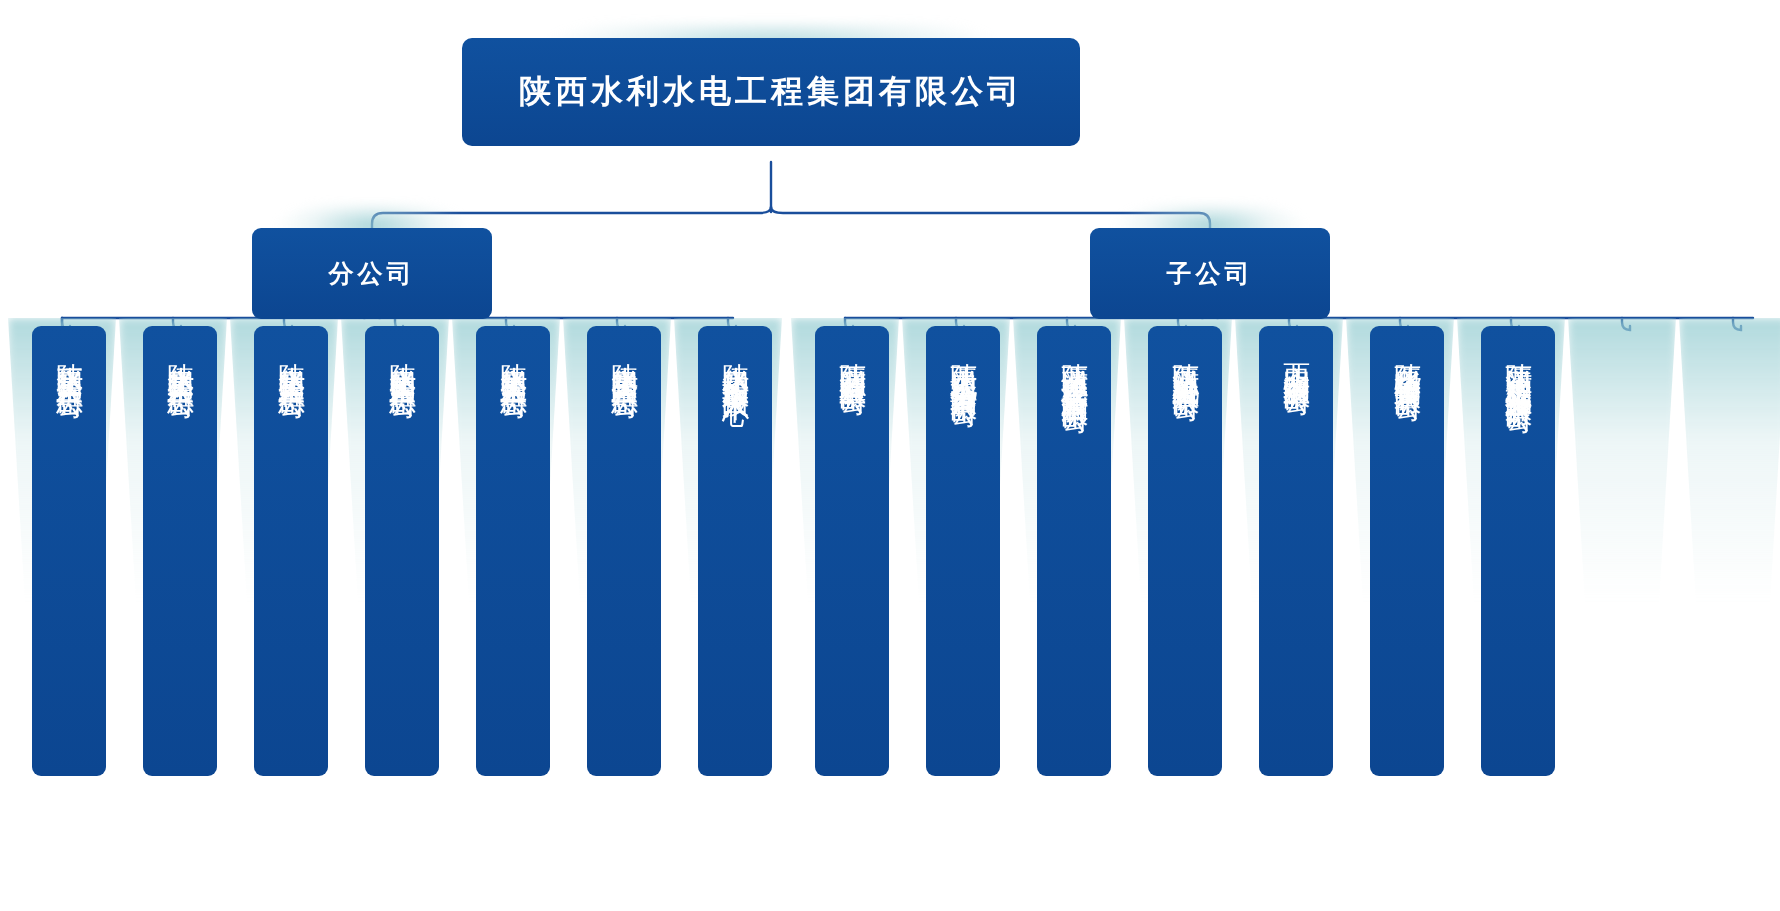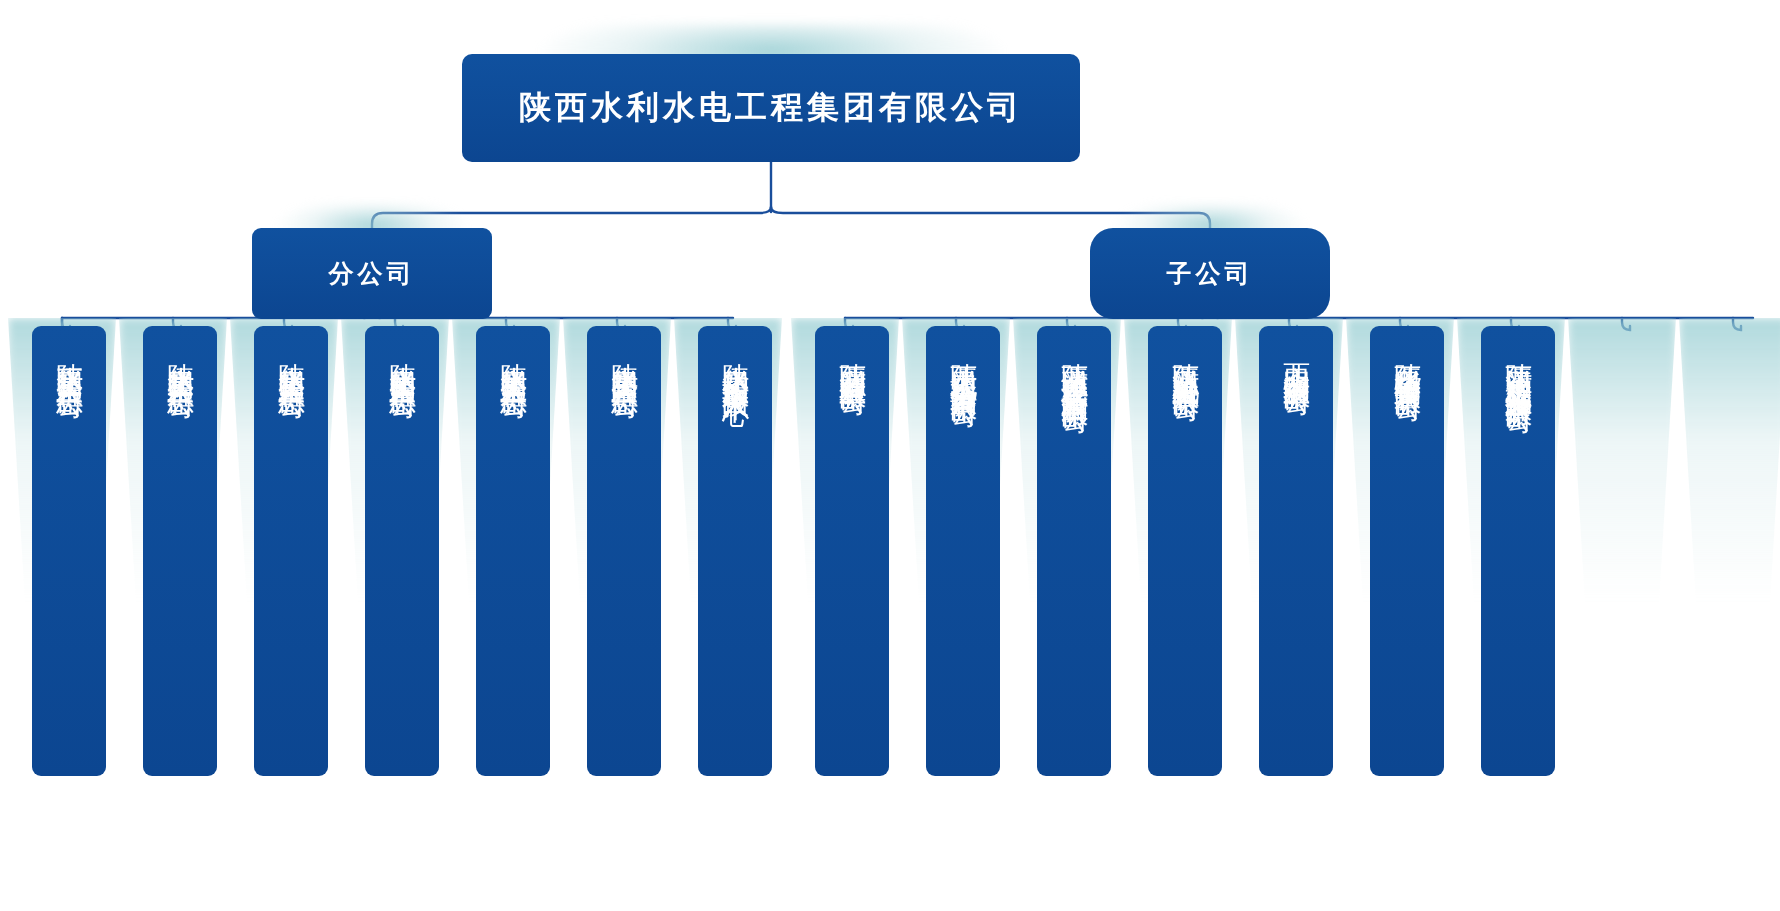--- a/index.html
+++ b/index.html
@@ -52,21 +52,21 @@
   
   .glow {
     position: absolute;
     z-index: 2;
     pointer-events: none;
   }
 
   
   #root-node {
     left: 462px;
-    top: 54px;
+    top: 38px;
     width: 618px;
     height: 108px;
     border-radius: 10px;
     font-size: 32px;
     font-weight: bold;
     letter-spacing: 4px;
   }
   #root-glow {
     left: 448px;
     top: 24px;
@@ -80,21 +80,21 @@
   
   .lvl2 {
     width: 240px;
     height: 91px;
     top: 228px;
     font-size: 25px;
     font-weight: bold;
     letter-spacing: 4px;
   }
   #branch-node { left: 252px; }
-  #subsidiary-node { left: 1090px; border-radius: 23px; }
+  #subsidiary-node { left: 1090px; }
 
   .lvl2-glow {
     top: 204px;
     width: 268px;
     height: 110px;
     background:
       radial-gradient(ellipse 130px 38px at 50% 20%, rgba(148,203,208,0.8) 0%, rgba(198,226,228,0.32) 48%, rgba(255,255,255,0) 75%);
     filter: blur(4px);
   }
   #branch-glow { left: 238px; }

